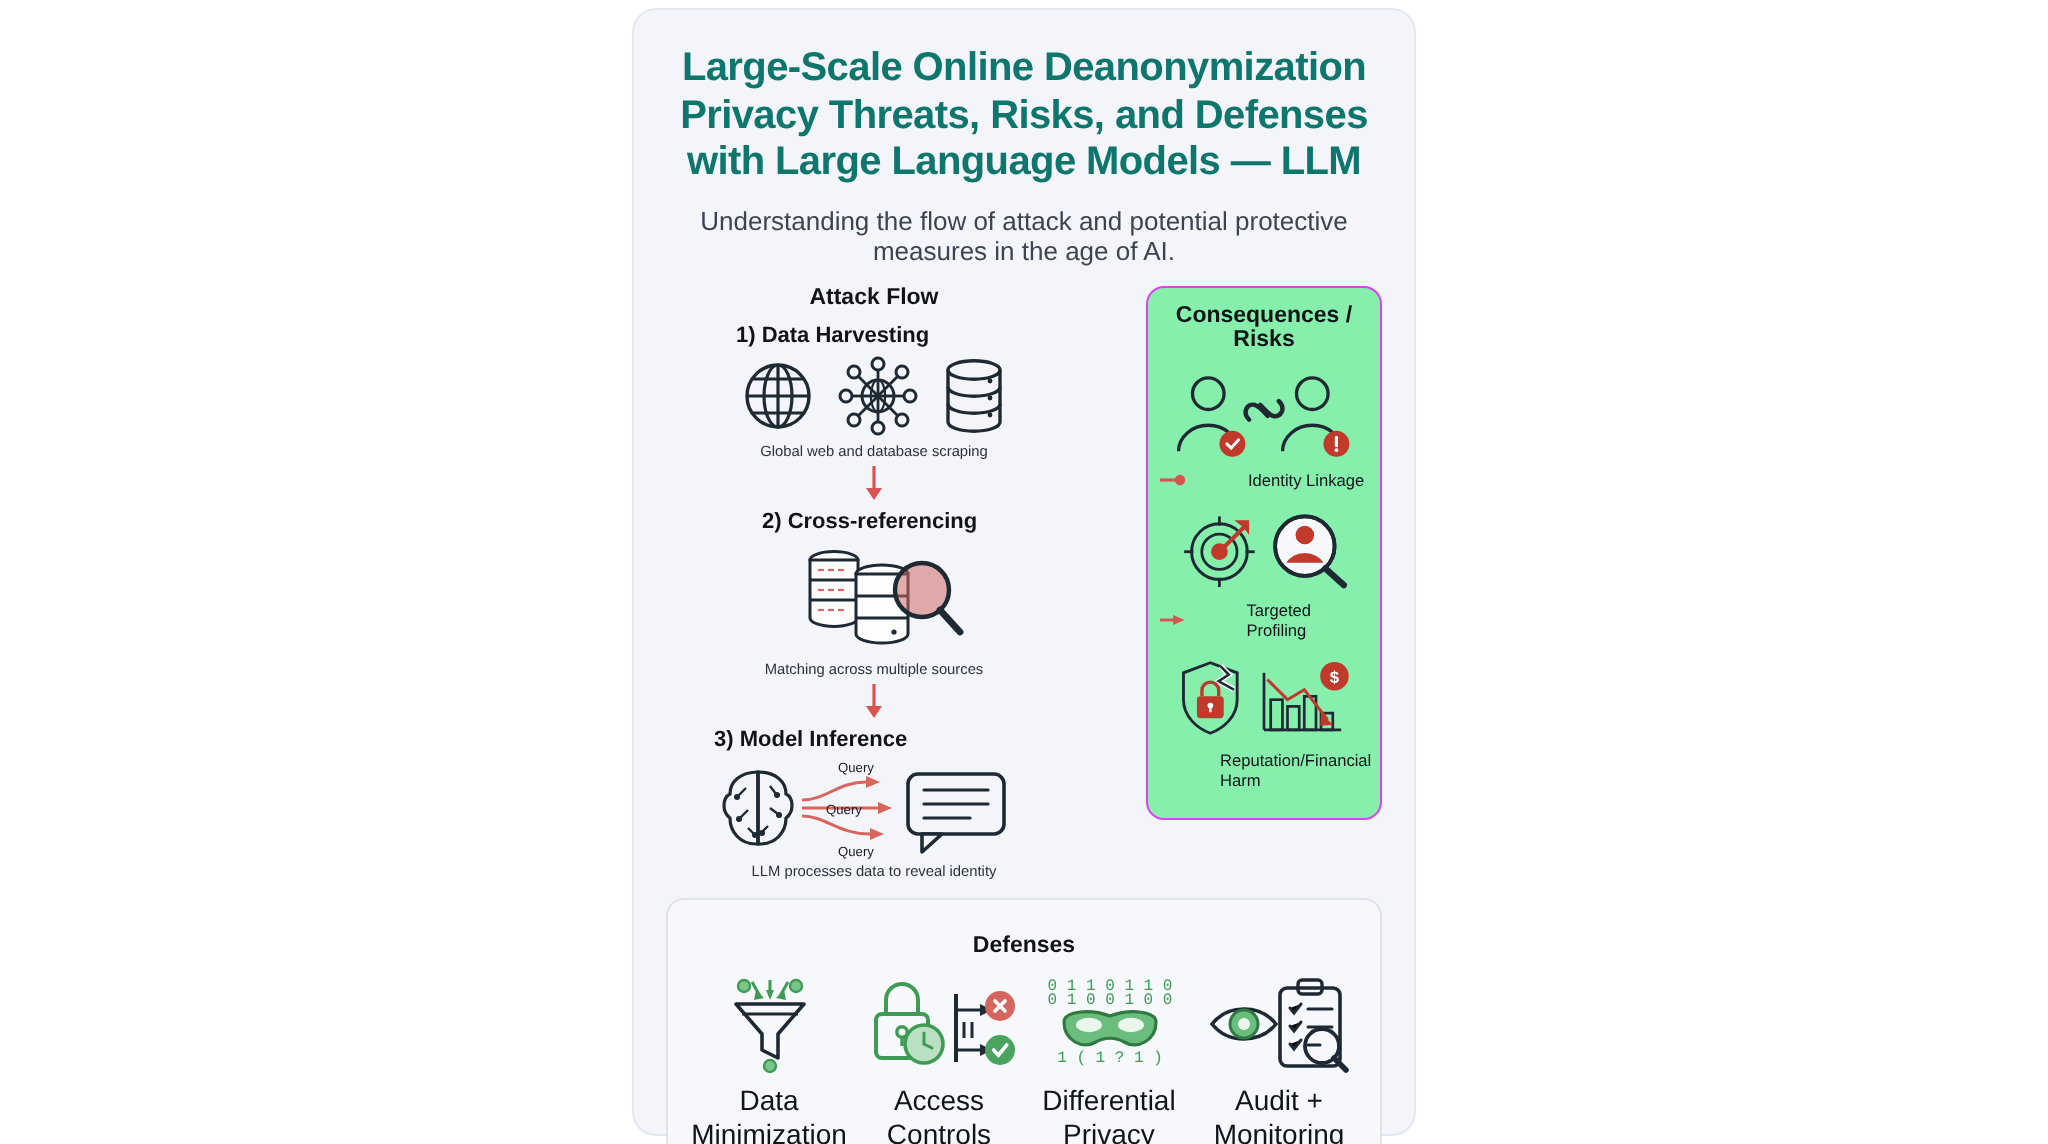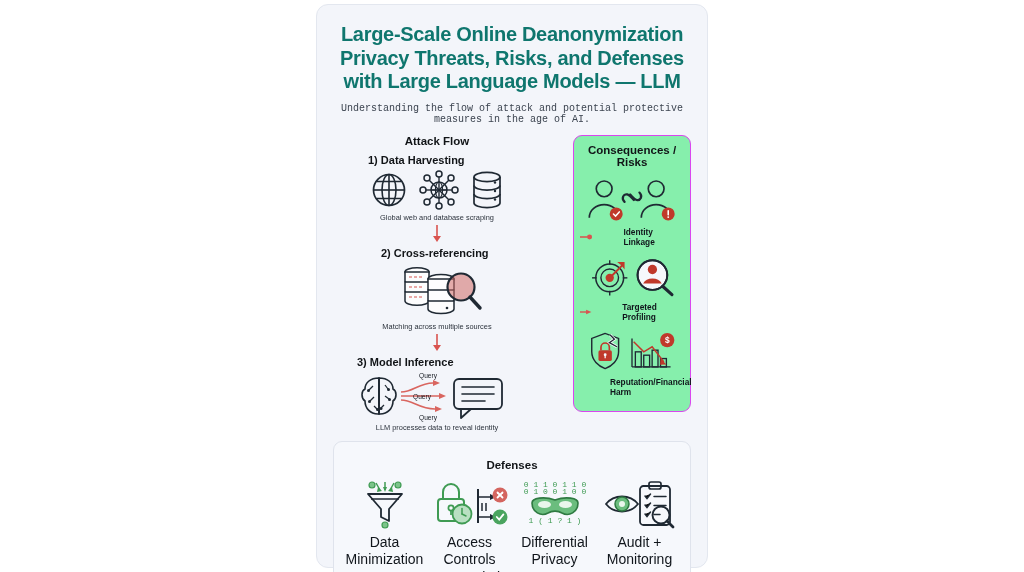--- a/index.html
+++ b/index.html
@@ -23,22 +23,22 @@
 
   .title {
     text-align: center;
     font-size: 20px; line-height: 1.18;
     font-weight: bold; color: #0f766e;
     letter-spacing: -0.3px;
     padding: 4px 2px 0 2px;
   }
   .subtitle {
     text-align: center;
-    font-size: 10px; color: #3c4450;
-    margin-top: 9px; margin-bottom: 10px; font-family: Liberation Mono, monospace;
+    font-size: 13px; color: #3c4450;
+    margin-top: 9px; margin-bottom: 10px;
   }
 
   .body-cols { display: flex; gap: 10px; flex: 0 0 auto; }
   .flow-col { width: 212px; display: flex; flex-direction: column; align-items: center; }
   .risk-col { width: 140px; }
 
   .sec-head {
     font-size: 11.5px; font-weight: bold; color: #111417;
     text-align: center; margin-bottom: 7px;
   }
@@ -56,21 +56,21 @@
     border: 1px solid #d946ef; border-radius: 9px;
     background: #86efac; padding: 8px 6px 10px 6px; margin-left: 22px;
   }
   .panel-head {
     font-size: 11.5px; font-weight: bold; color: #111417;
     text-align: center; margin-bottom: 6px;
   }
   .risk-item { margin-bottom: 4px; }
   .risk-icon { display: flex; justify-content: center; align-items: center; }
   .risk-label-row { display: flex; align-items: center; gap: 4px; margin-top: 1px; }
-  .risk-label { font-size: 8.3px; font-weight: bold; color: #10151b; padding-left: 26px; }
+  .risk-label { font-size: 8.3px; font-weight: normal; color: #10151b; padding-left: 26px; }
 
   .defenses {
     margin-top: 9px;
     border: 1px solid #dfe3ec; border-radius: 9px;
     background: #f6f8fc; padding: 17px 8px 8px 8px;
   }
   .def-grid { display: flex; justify-content: space-around; align-items: flex-start; margin-top: 2px; }
   .def-item { width: 86px; display: flex; flex-direction: column; align-items: center; }
   .def-icon { height: 54px; display: flex; align-items: center; justify-content: center; }
   .def-label {

